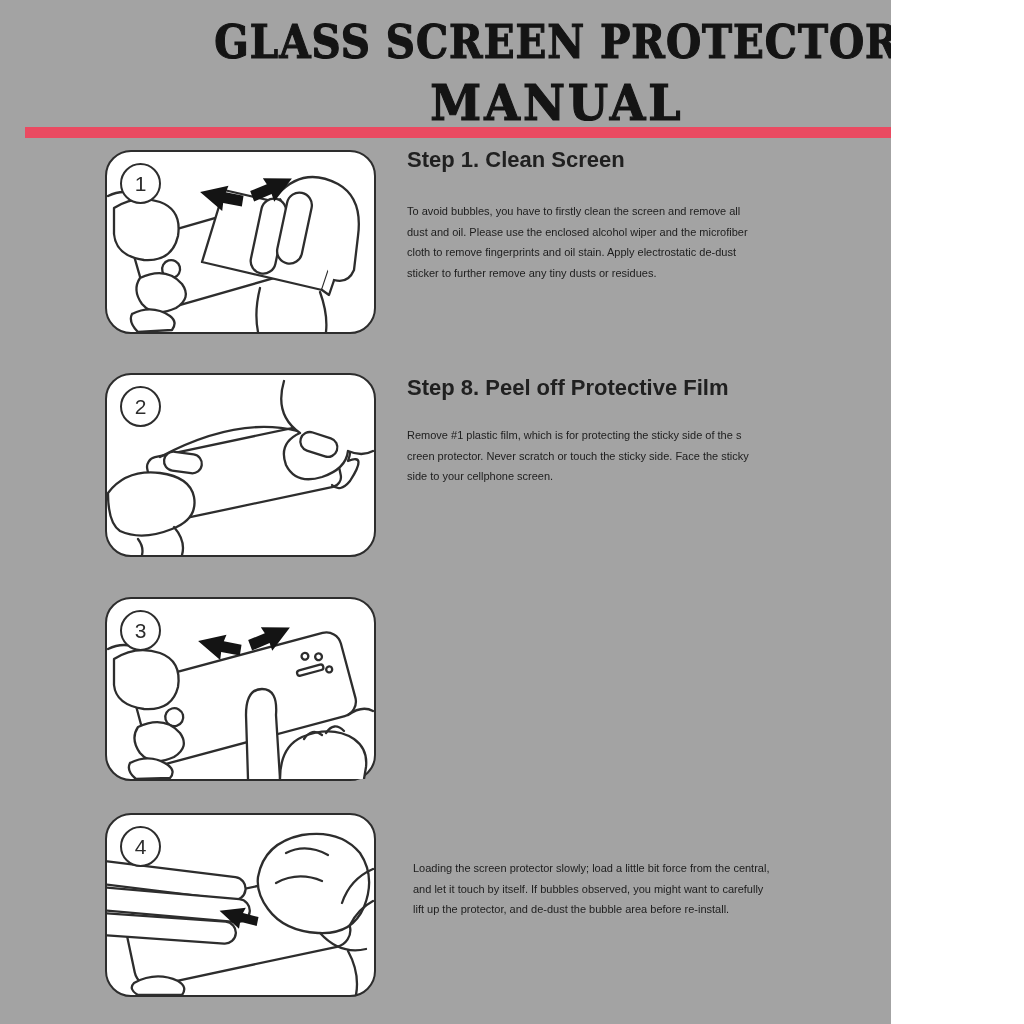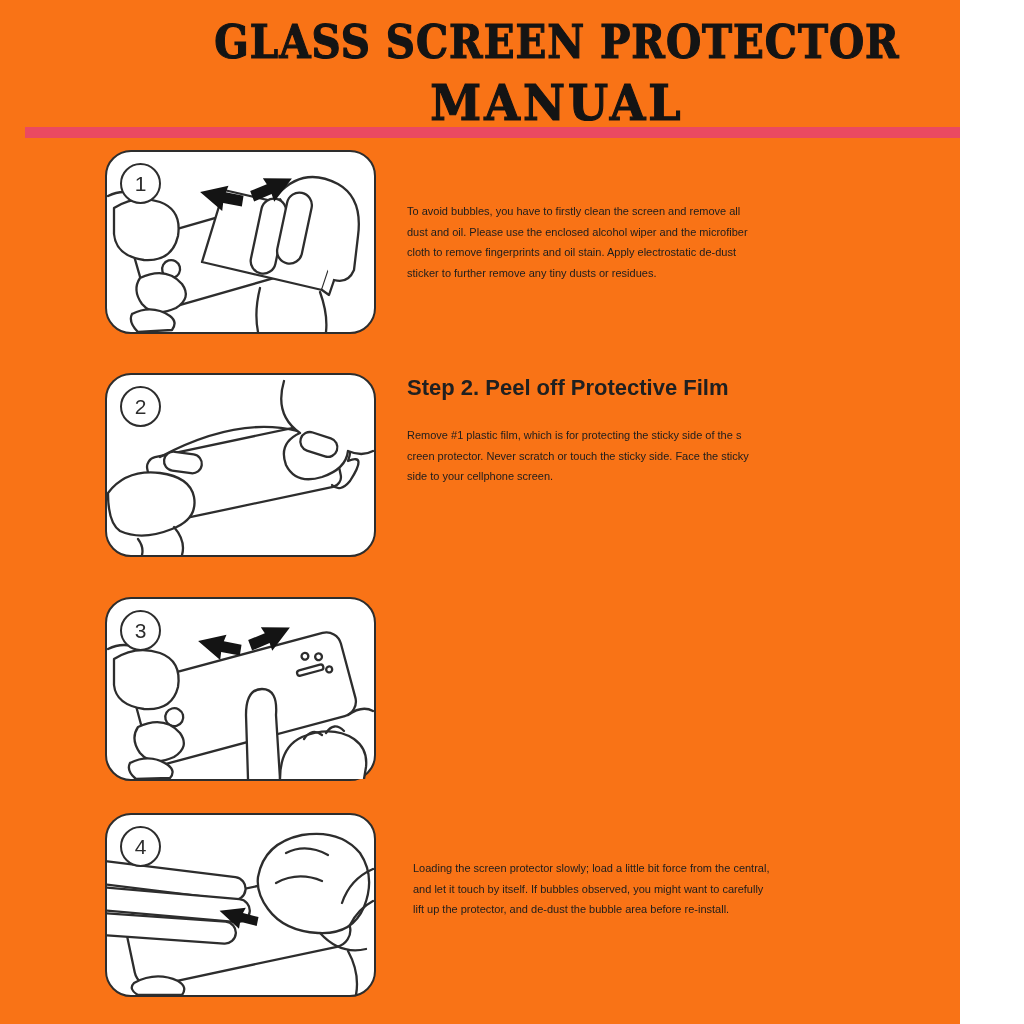--- a/index.html
+++ b/index.html
@@ -1,16 +1,16 @@
 <!DOCTYPE html>
 <html><head>
 <meta charset="utf-8">
 <style>
   html,body{margin:0;padding:0;background:#fff;}
-  .page{position:relative;width:960px;height:1024px;background:#f97316;overflow:hidden;
+  .page{position:relative;width:891px;height:1024px;background:#a3a3a3;overflow:hidden;
         font-family:"Liberation Sans",sans-serif;color:#1c1c1c;}
   .title{position:absolute;left:90px;width:934px;text-align:center;color:#141414;
          font-family:"DejaVu Serif","Liberation Serif",serif;font-weight:bold;
          -webkit-text-stroke:1.1px #141414;}
   .title-1{top:16px;font-size:43px;letter-spacing:1px;transform:scale(0.94,1.1);transform-origin:center;}
   .title-2{top:76px;font-size:46px;letter-spacing:3px;transform:scale(1,1.06);transform-origin:center;}
   .divider{position:absolute;left:25px;top:127px;width:980px;height:11px;background:#ea4a61;}
   .art-box{position:absolute;left:105px;width:267px;height:180px;border:2.5px solid #2d2d2d;
            border-radius:26px;background:#fff;}
   .art-box svg{position:absolute;left:0;top:0;width:100%;height:100%;}
@@ -53,20 +53,21 @@
         <path class="wh" d="M6,56 Q28,42 52,50 Q74,58 70,84 Q64,110 36,108 Q8,104 6,82 Z"></path>
         <path class="wh" d="M32,126 Q58,114 74,132 Q84,146 68,156 Q46,166 34,152 Q24,138 32,126 Z"></path>
         <path class="wh" d="M24,162 Q44,152 62,164 Q70,170 64,178 L30,180 Q20,170 24,162"></path>
       </g>
       <g class="arrow">
         <path transform="rotate(14 104 42)" d="M118,30 l-26,13 26,13 -1,-8 19,-1 -1,-11 -18,1 z"></path>
         <path transform="rotate(-26 170 30)" d="M158,20 l26,13 -26,13 1,-8 -19,-1 1,-11 18,1 z"></path>
       </g>
     </svg>
   </div>
+  <div class="step-heading" style="top:146px">Step 1. Clean Screen</div>
   <div class="step-body" style="top:201px">To avoid bubbles, you have to firstly clean the screen and remove all
 dust and oil. Please use the enclosed alcohol wiper and the microfiber
 cloth to remove fingerprints and oil stain. Apply electrostatic de-dust
 sticker to further remove any tiny dusts or residues.</div>
 
   <div class="art-box" style="top:373px">
     <div class="num-circle">2</div>
     <svg viewBox="0 0 265 180">
       <g class="ln">
         <rect x="42" y="64" width="188" height="66" rx="10" transform="rotate(-12 136 97)"></rect>
@@ -74,21 +75,21 @@
         <path d="M226,80 q22,-16 14,6 q20,-8 2,20 q-10,12 -18,4"></path>
         <path class="wh" d="M176,6 Q166,40 192,58 Q170,68 178,90 Q188,110 214,102 Q238,94 240,76 Q254,82 265,76"></path>
         <rect class="wh" x="192" y="60" width="38" height="19" rx="9.5" transform="rotate(18 211 69)"></rect>
         <path class="wh" d="M0,118 Q18,94 52,98 Q82,102 86,122 Q90,144 64,154 Q34,166 12,156 Q0,148 0,118 Z"></path>
         <rect class="wh" x="56" y="78" width="38" height="19" rx="9.5" transform="rotate(8 75 87)"></rect>
         <path d="M30,164 Q36,172 34,180"></path>
         <path d="M66,152 Q78,166 74,180"></path>
       </g>
     </svg>
   </div>
-  <div class="step-heading" style="top:374px">Step 2. Peel off Protective Film</div>
+  <div class="step-heading" style="top:374px">Step 8. Peel off Protective Film</div>
   <div class="step-body" style="top:425px">Remove #1 plastic film, which is for protecting the sticky side of the s
 creen protector. Never scratch or touch the sticky side. Face the sticky
 side to your cellphone screen.</div>
 
   <div class="art-box" style="top:597px">
     <div class="num-circle">3</div>
     <svg viewBox="0 0 265 180">
       <g class="ln">
         <g transform="rotate(-15 138 100)">
           <rect x="30" y="56" width="214" height="86" rx="15"></rect>

